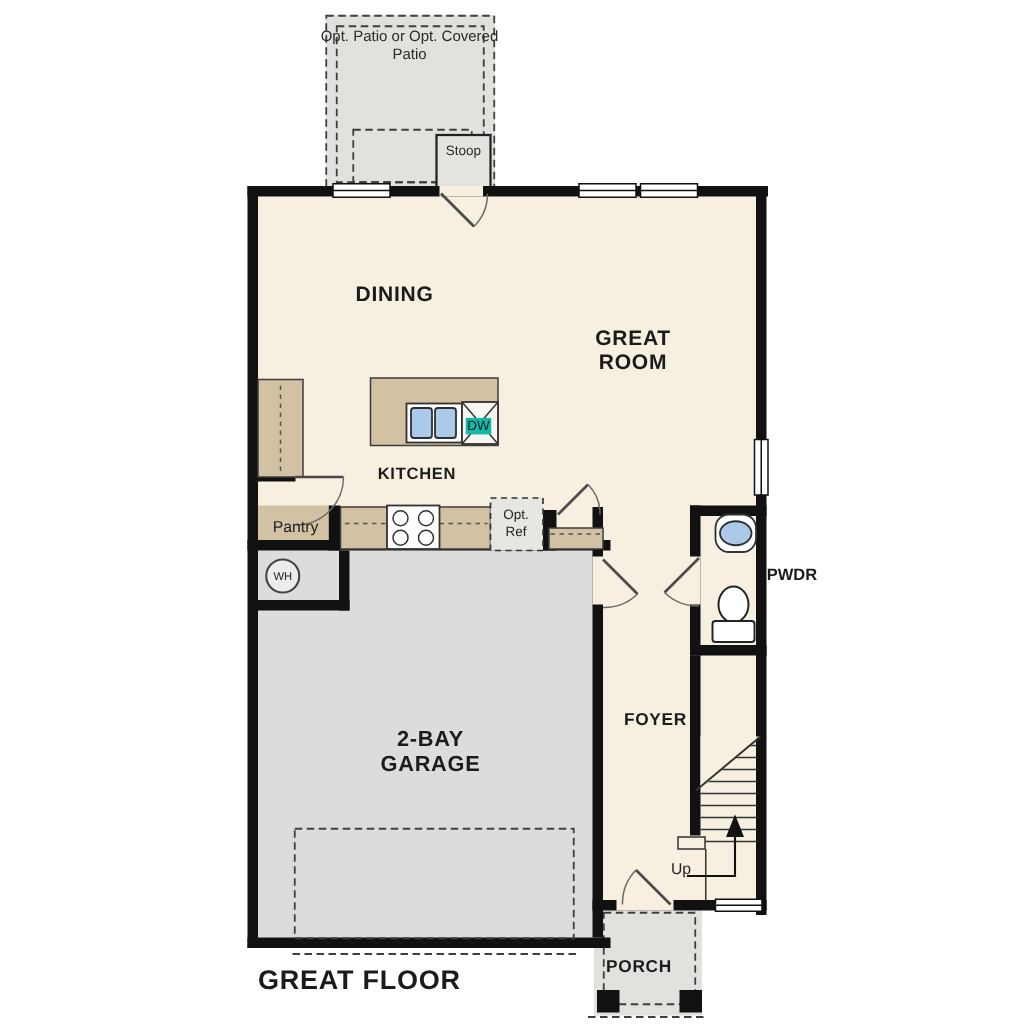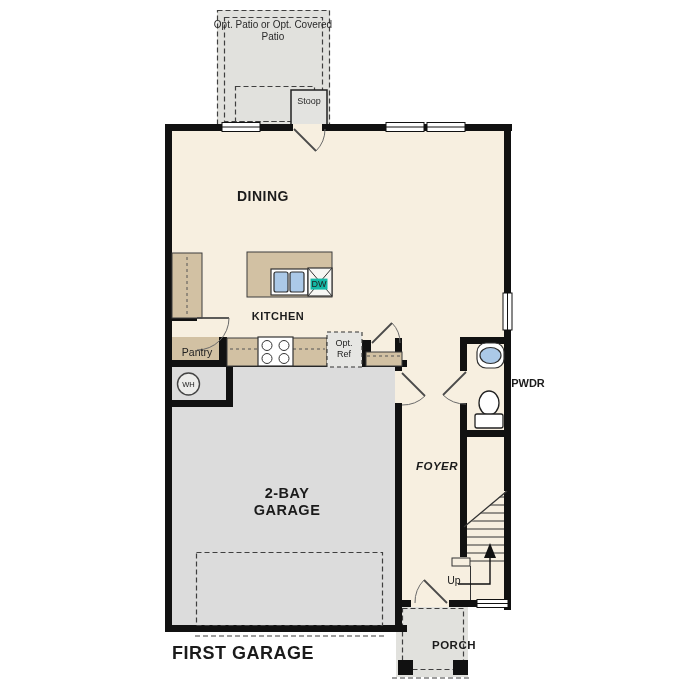--- a/index.html
+++ b/index.html
@@ -17,24 +17,24 @@
   .lbl-patio{left:273px;top:31px;width:122px;font-size:10px;color:#2a2a2a;}
   .lbl-stoop{left:309px;top:101px;font-size:9px;color:#2a2a2a;}
   .lbl-dining{left:263px;top:196px;font-size:14px;letter-spacing:.5px;}
   .lbl-great{left:422px;top:233px;width:80px;font-size:14px;letter-spacing:.5px;line-height:1.15;}
   .lbl-kitchen{left:278px;top:317px;font-size:11px;letter-spacing:.5px;}
   .lbl-pantry{left:197px;top:352px;font-size:10.5px;color:#222;}
   .lbl-optref{left:344px;top:349px;width:32px;font-size:9px;line-height:1.2;color:#222;}
   .lbl-dw{left:319px;top:284px;font-size:9px;background:#14b8a6;padding:0 1px;color:#222;}
   .lbl-wh{left:188.5px;top:384px;font-size:7.5px;color:#222;}
   .lbl-pwdr{left:488px;top:384px;font-size:11px;margin-left:40px;}
-  .lbl-foyer{left:437px;top:467px;font-size:11.5px;letter-spacing:.5px;font-style:italic;}
+  .lbl-foyer{left:437px;top:481px;font-size:11.5px;letter-spacing:.5px;}
   .lbl-up{left:454px;top:580px;font-size:10.5px;color:#222;}
   .lbl-garage{left:287px;top:502px;width:100px;font-size:14.5px;letter-spacing:.5px;line-height:1.15;}
-  .lbl-porch{left:454px;top:646px;font-size:11.5px;letter-spacing:.5px;}
+  .lbl-porch{left:426px;top:646px;font-size:11.5px;letter-spacing:.5px;}
   .lbl-title{left:172px;top:643px;transform:none;font-size:18px;letter-spacing:.5px;}
 
   
   .wall{fill:#111111;stroke:none;}
   .floor{fill:#f7efe0;}
   .gfloor{fill:#dcdcdc;}
   .outdoor{fill:#e1e1dd;}
   .counter{fill:#d2c1a3;stroke:#3d3d3d;stroke-width:1;}
   .dash{fill:none;stroke:#3f3f3f;stroke-width:1.2;stroke-dasharray:5,3;}
   .dash-thin{fill:none;stroke:#555;stroke-width:1;stroke-dasharray:3,3;}
@@ -214,25 +214,26 @@
 
     <g>
       <rect x="196.5" y="552.5" width="186" height="73" class="dash"></rect>
       <line x1="195" y1="636" x2="385" y2="636" class="dash"></line>
     </g>
   </svg>
 
   <div class="lbl lbl-patio">Opt. Patio or Opt. Covered Patio</div>
   <div class="lbl lbl-stoop">Stoop</div>
   <div class="lbl lbl-dining b">DINING</div>
+  <div class="lbl lbl-great b">GREAT ROOM</div>
   <div class="lbl lbl-kitchen b">KITCHEN</div>
   <div class="lbl lbl-pantry">Pantry</div>
   <div class="lbl lbl-optref">Opt. Ref</div>
   <div class="lbl lbl-dw">DW</div>
   <div class="lbl lbl-wh">WH</div>
   <div class="lbl lbl-pwdr b">PWDR</div>
   <div class="lbl lbl-foyer b">FOYER</div>
   <div class="lbl lbl-garage b">2-BAY GARAGE</div>
   <div class="lbl lbl-up">Up</div>
   <div class="lbl lbl-porch b">PORCH</div>
-  <div class="lbl lbl-title b">FIRST GARAGE</div>
+  <div class="lbl lbl-title b">GREAT FLOOR</div>
 
 </div>
 
 </body></html>

